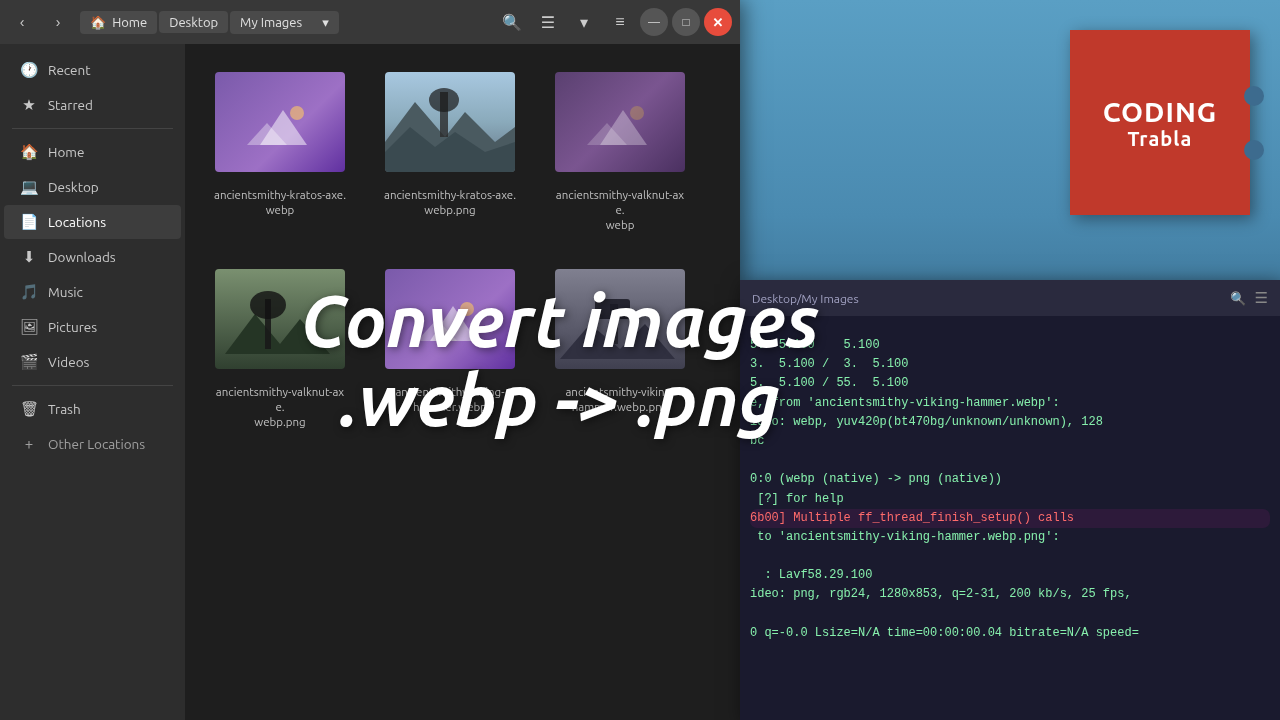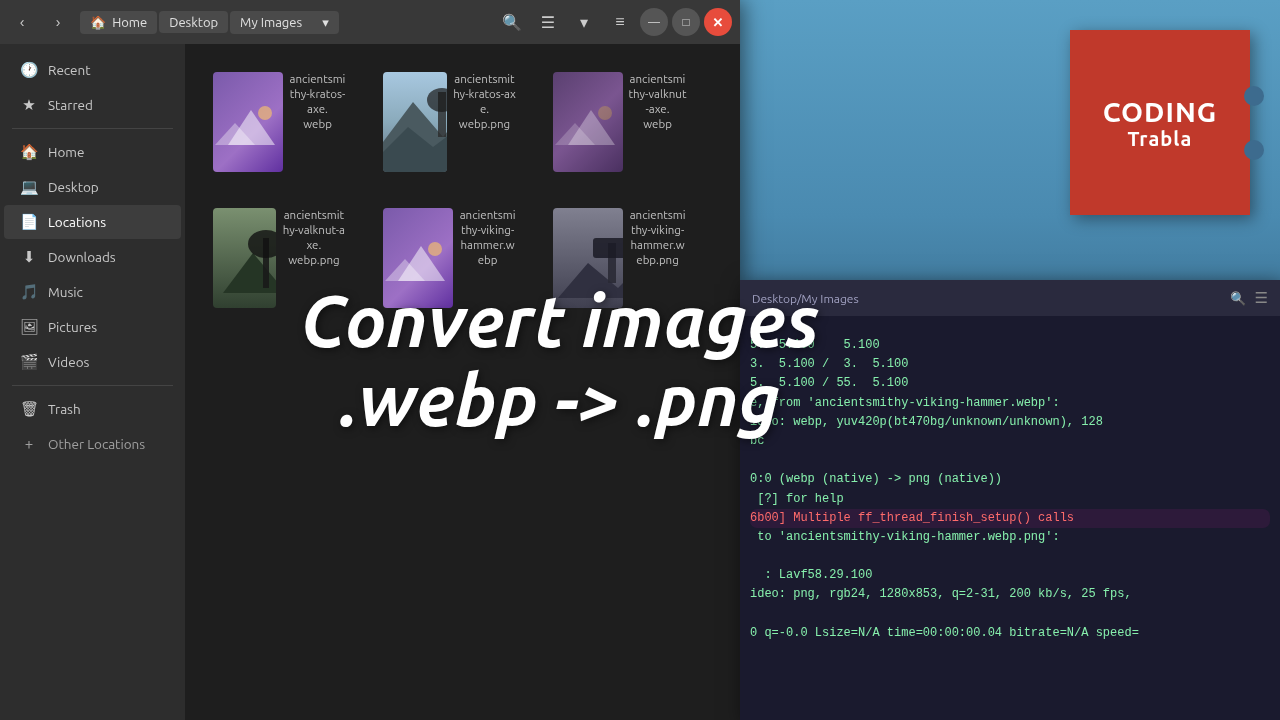--- a/index.html
+++ b/index.html
@@ -199,25 +199,26 @@
       overflow-y: auto;
       padding: 20px;
       display: grid;
       grid-template-columns: repeat(auto-fill, 150px);
       gap: 20px;
       align-content: start;
     }
 
     .file-item {
       display: flex;
-      flex-direction: row;
+      flex-direction: column;
+      align-items: center;
       cursor: pointer;
       padding: 8px;
       border-radius: 6px;
-      gap: 5px;
+      gap: 16px;
     }
 
     
     .thumb-webp {
       width: 130px;
       height: 100px;
       background: linear-gradient(135deg, #7e57a0 0%, #9c6bb5 50%, #6a3d8f 100%);
       border-radius: 4px;
       display: flex;
       align-items: center;

